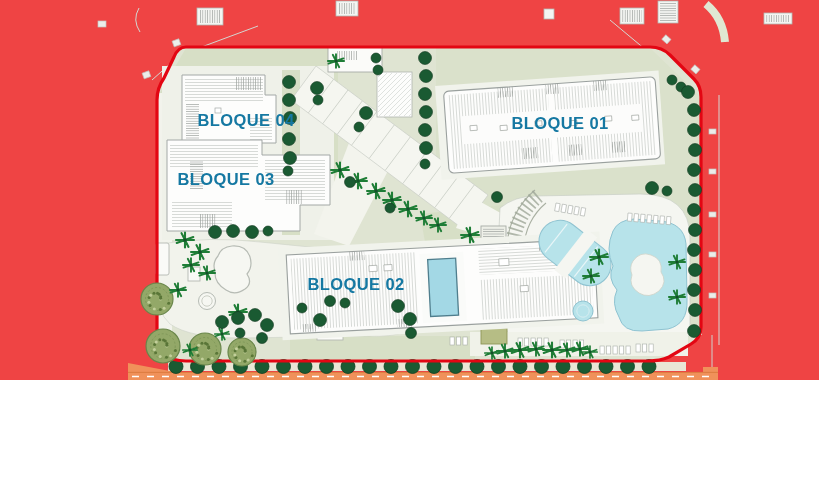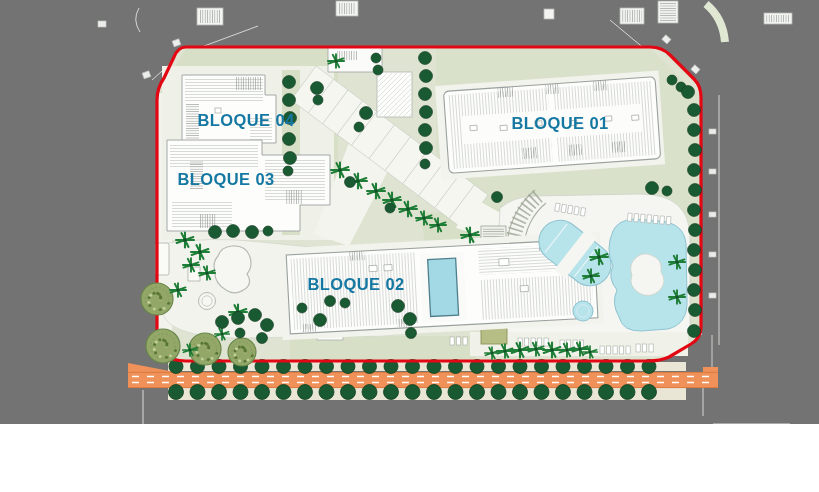--- a/index.html
+++ b/index.html
@@ -1,16 +1,16 @@
 <!DOCTYPE html>
 <html><head>
 <meta charset="utf-8">
 <style>
   html,body{margin:0;padding:0;background:#ffffff;}
-  .stage{position:relative;width:819px;height:424px;background:#737373;overflow:hidden;
+  .stage{position:relative;width:819px;height:380px;background:#ef4444;overflow:hidden;
          font-family:"Liberation Sans",sans-serif;}
   svg{display:block;}
   .bloque-label{font-family:"Liberation Sans",sans-serif;font-weight:bold;font-size:16.5px;
                 letter-spacing:.4px;cursor:pointer;}
 </style>
 </head>
 <body>
 
 <div class="stage">
 <svg id="plan-svg" width="819" height="492" viewBox="0 0 819 492">

